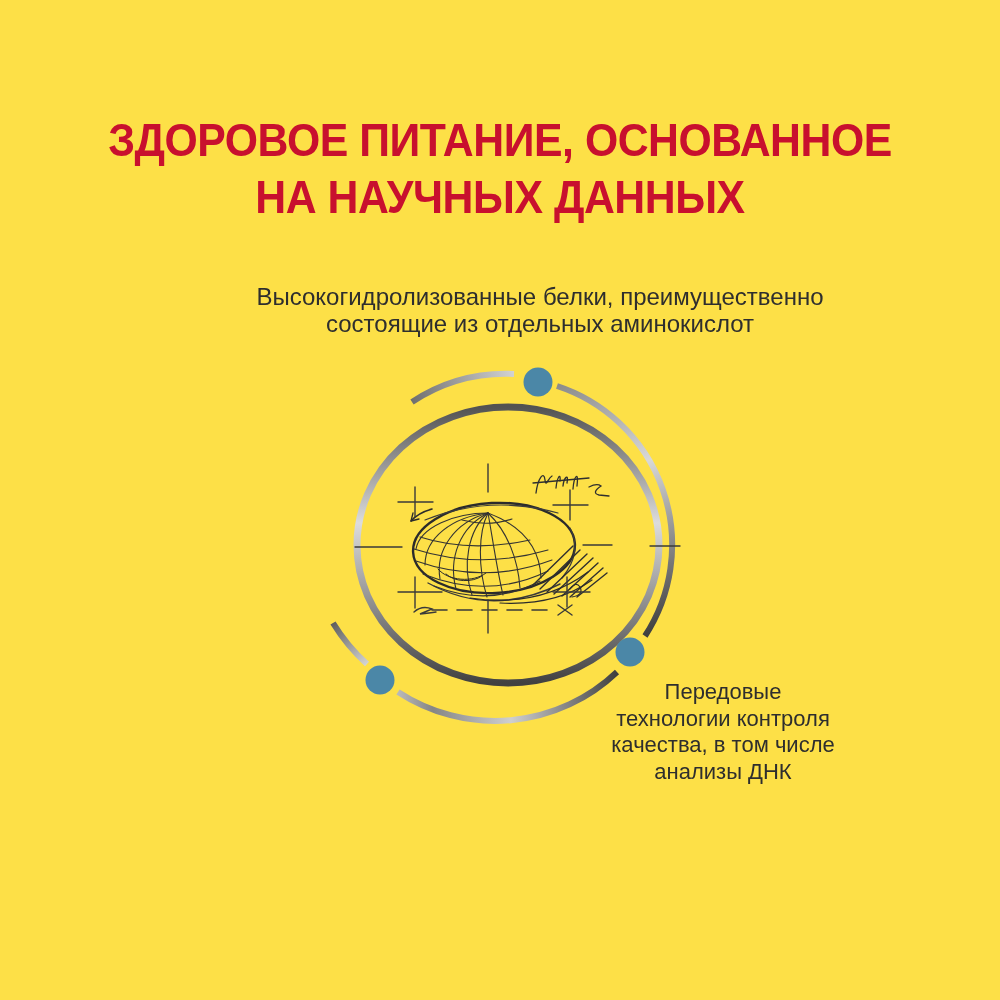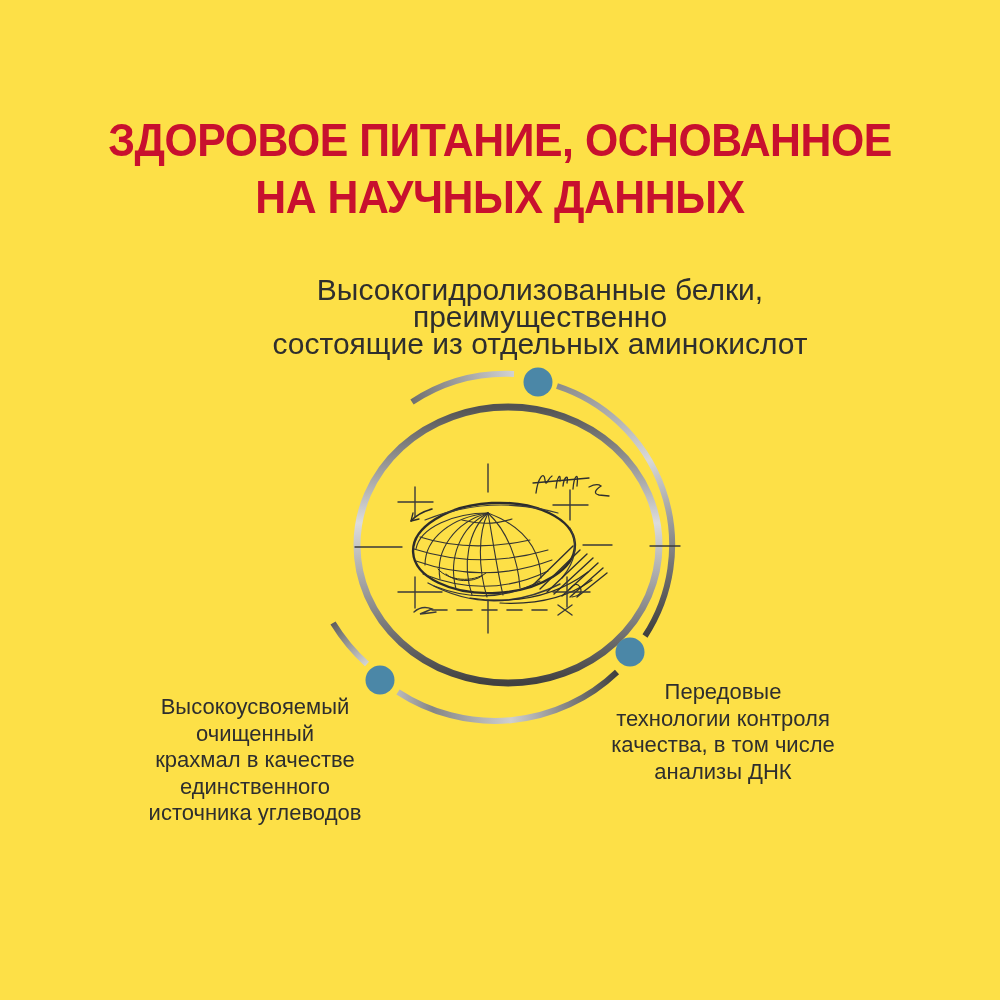--- a/index.html
+++ b/index.html
@@ -24,22 +24,22 @@
     white-space: pre-line;
     transform: scaleX(0.93);
   }
   .callout {
     position: absolute;
     text-align: center;
     color: #2e2e2e;
     white-space: pre-line;
   }
   .callout-top {
-    left: 190px; width: 700px; top: 276px;
-    font-size: 30px; line-height: 27px;
+    left: 190px; width: 700px; top: 283px;
+    font-size: 24px; line-height: 27px;
   }
   .callout-bl {
     left: 105px; width: 300px; top: 694px;
     font-size: 22px; line-height: 26.5px;
   }
   .callout-br {
     left: 573px; width: 300px; top: 679px;
     font-size: 22px; line-height: 26.5px;
   }
   .diagram-svg {
@@ -170,24 +170,19 @@
         <path d="M 536 493 C 538 478 544 470 545 480 C 546 488 548 478 552 476"></path>
         <path d="M 556 488 C 557 477 561 472 560 481"></path>
         <path d="M 563 486 C 564 477 569 473 567 483"></path>
         <path d="M 573 489 C 574 476 579 470 577 486"></path>
         <path d="M 533 483 L 589 478"></path>
         <path d="M 589 487 q 8 -4 12 -1 q -10 7 -2 9 l 10 1"></path>
       </g>
     </g>
   </svg>
 
-  <div class="callout callout-bl">Высокоусвояемый
-очищенный
-крахмал в качестве
-единственного
-источника углеводов</div>
 
   <div class="callout callout-br">Передовые
 технологии контроля
 качества, в том числе
 анализы ДНК</div>
 
 </div>
 
 </body></html>

